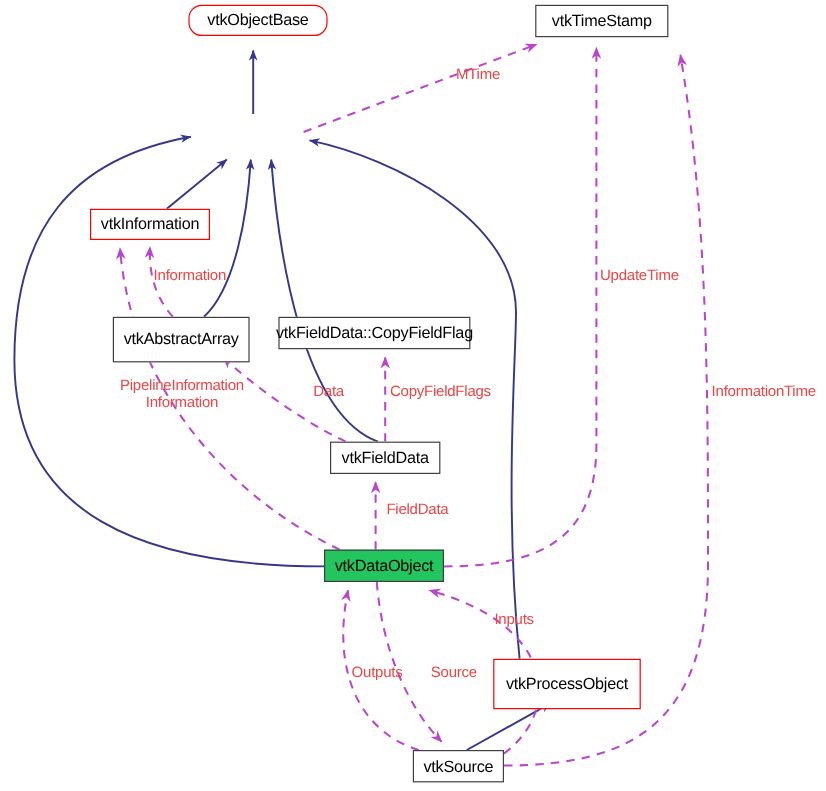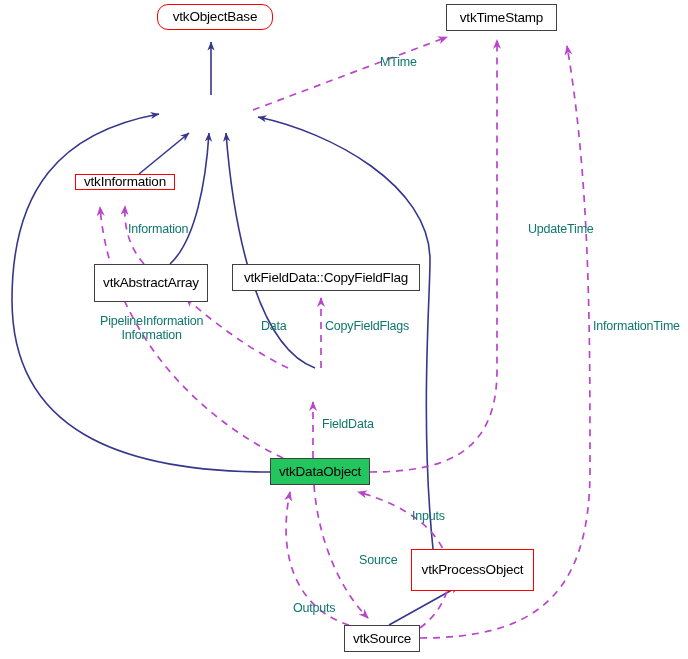--- a/index.html
+++ b/index.html
@@ -44,21 +44,21 @@
     background: #22c55e;
     border: 1px solid #404040;
   }
   .node .node-label {
     line-height: 1;
     padding: 0 6px;
   }
   .edge-label {
     position: absolute;
     font-size: 12.5px;
-    color: #0f766e;
+    color: #ef4444;
     white-space: nowrap;
     letter-spacing: -0.2px;
     line-height: 13px;
   }
   .edge-label.two-line {
     text-align: center;
     line-height: 14px;
   }
 </style>
 </head>
@@ -121,63 +121,66 @@
 
   <div class="node red" style="left:157px; top:4px; width:116px; height:26px;border-radius:11px;">
     <span class="node-label">vtkObjectBase</span>
   </div>
 
   <div class="node" style="left:446px; top:4px; width:111px; height:27px;">
     <span class="node-label">vtkTimeStamp</span>
   </div>
 
 
-  <div class="node red" style="left:75px; top:174px; width:100px; height:16px;">
+  <div class="node red" style="left:75px; top:174px; width:100px; height:26px;">
     <span class="node-label">vtkInformation</span>
   </div>
 
   <div class="node" style="left:94px; top:264px; width:114px; height:38px;">
     <span class="node-label">vtkAbstractArray</span>
   </div>
 
-  <div class="node" style="left:232px; top:264px; width:188px; height:27px;">
+  <div class="node" style="left:232px; top:264px; width:160px; height:27px;">
     <span class="node-label">vtkFieldData::CopyFieldFlag</span>
   </div>
 
+  <div class="node" style="left:275px; top:368px; width:92px; height:27px;">
+    <span class="node-label">vtkFieldData</span>
+  </div>
 
   <div class="node current" style="left:270px; top:458px; width:100px; height:27px;">
     <span class="node-label">vtkDataObject</span>
   </div>
 
   <div class="node red" style="left:411px; top:549px; width:123px; height:42px;justify-content:center;">
     <span class="node-label">vtkProcessObject</span>
   </div>
 
   <div class="node" style="left:344px; top:625px; width:76px; height:27px;">
     <span class="node-label">vtkSource</span>
   </div>
 
   <div class="edge-label" style="left:380px; top:56px;">MTime</div>
 
-  <div class="edge-label" style="left:500px; top:223px;margin-left:28px;">UpdateTime</div>
+  <div class="edge-label" style="left:500px; top:223px;">UpdateTime</div>
 
   <div class="edge-label" style="left:593px; top:320px;">InformationTime</div>
 
   <div class="edge-label" style="left:128px; top:223px;">Information</div>
 
   <div class="edge-label two-line" style="left:100px; top:314px;">
     <div>PipelineInformation</div>
     <div>Information</div>
   </div>
 
   <div class="edge-label" style="left:261px; top:320px;">Data</div>
 
   <div class="edge-label" style="left:325px; top:320px;">CopyFieldFlags</div>
 
   <div class="edge-label" style="left:322px; top:418px;">FieldData</div>
 
   <div class="edge-label" style="left:412px; top:510px;">Inputs</div>
 
-  <div class="edge-label" style="left:293px; top:554px;margin-top:48px;">Outputs</div>
+  <div class="edge-label" style="left:293px; top:554px;">Outputs</div>
 
   <div class="edge-label" style="left:359px; top:554px;">Source</div>
 
 </div>
 
 </body></html>

